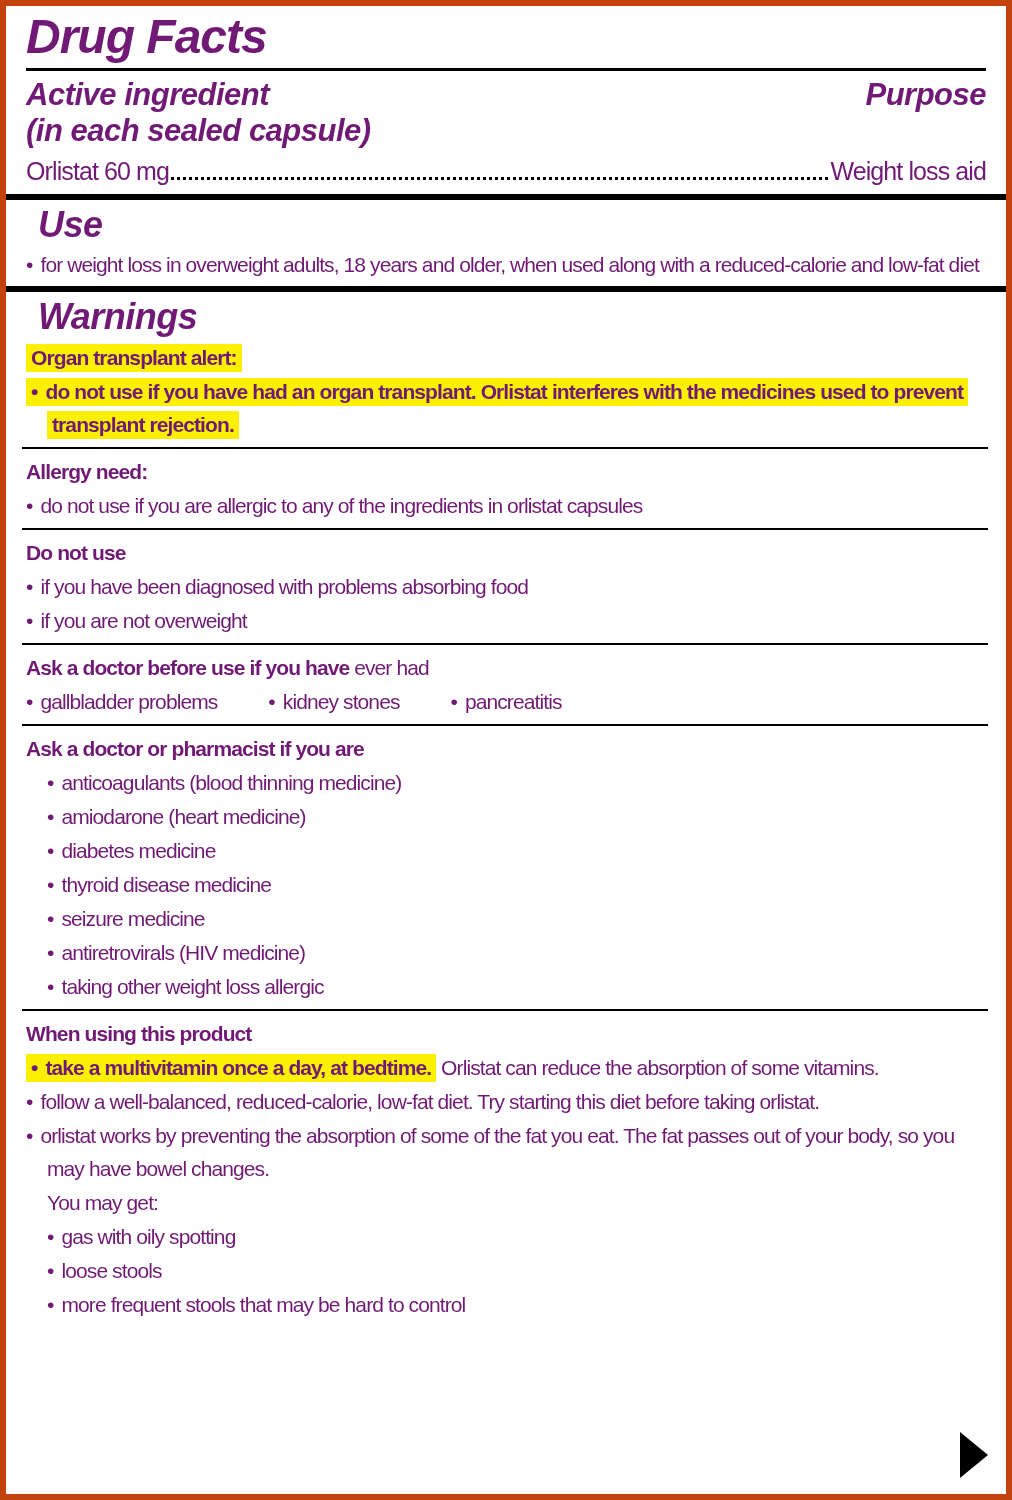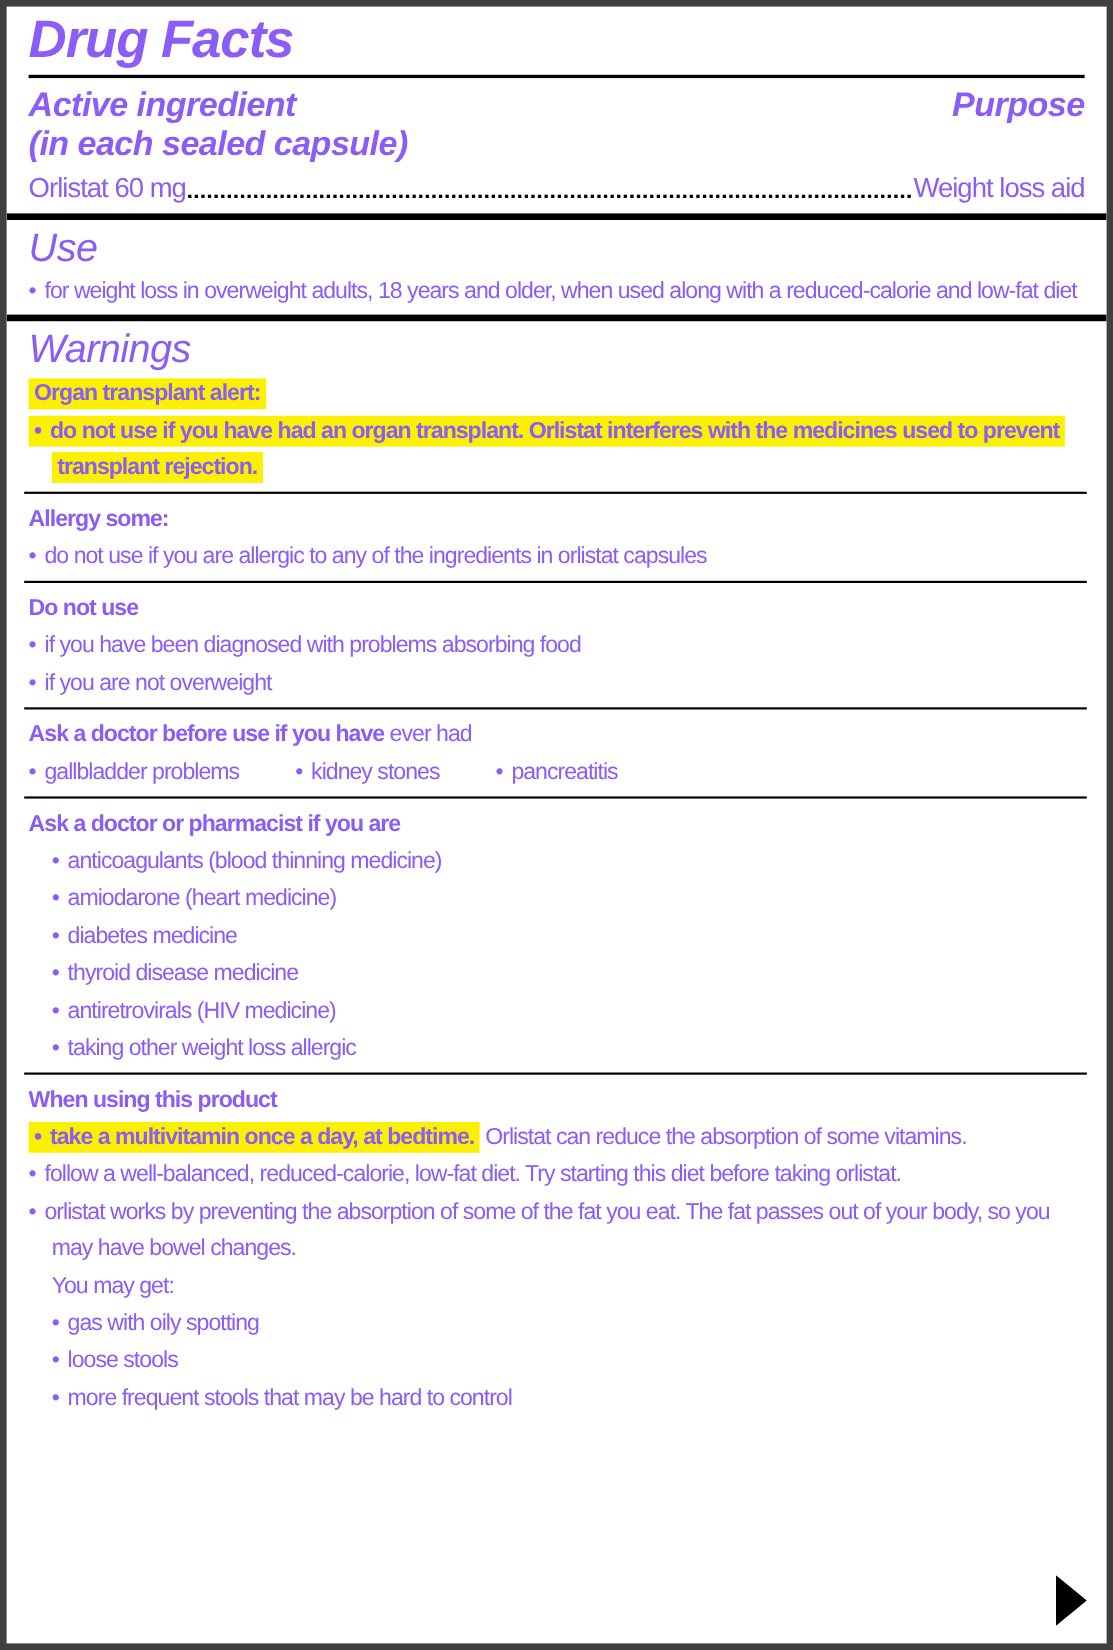--- a/index.html
+++ b/index.html
@@ -1,33 +1,33 @@
 <!DOCTYPE html>
 <html><head>
 <meta charset="utf-8">
 <style>
   html,body{margin:0;padding:0;background:#fff;}
   .label{
     width:1012px;height:1500px;box-sizing:border-box;
-    border:6px solid #404040;background:#fff;position:relative;
+    border:6px solid #c2410c;background:#fff;position:relative;
     padding:4px 20px 0 20px;overflow:hidden;
     font-family:"Liberation Sans","DejaVu Sans",sans-serif;
-    color:#8b5cf6;
+    color:#701a75;
   }
   
   .df-title{
     font-size:48px;font-weight:bold;font-style:italic;
     letter-spacing:-1px;margin:2px 0 6px 0;line-height:1.05;
   }
   .rule-title{height:3px;background:#000;margin:0 0 6px 0;}
   .rule-thick{height:6px;background:#000;margin:5px -20px 5px -20px;}
   .rule-thin{height:2px;background:#000;margin:6px -2px 6px -4px;}
   .sec-head{
-    font-size:36px;font-weight:normal;font-style:italic;
-    letter-spacing:-0.5px;margin:2px 0 4px 0;line-height:1.1;
+    font-size:36px;font-weight:bold;font-style:italic;
+    letter-spacing:-0.5px;margin:2px 0 4px 12px;line-height:1.1;
   }
   .ai-row{display:flex;justify-content:space-between;align-items:flex-start;}
   .ai-head{font-size:31px;font-weight:bold;font-style:italic;line-height:1.15;letter-spacing:-0.5px;}
   .purpose-head{font-size:31px;font-weight:bold;font-style:italic;line-height:1.15;letter-spacing:-0.5px;text-align:right;}
   .ing-row{display:flex;align-items:flex-end;font-size:25px;letter-spacing:-0.9px;margin:7px 0 8px 0;line-height:30px;}
   .dots{flex:1;border-bottom:3px dotted #000;margin:0 2px 6px 2px;}
   
   .b,.plain,.sh,.inline-b{
     font-size:21px;line-height:33px;letter-spacing:-0.9px;margin:1px 0;
   }
@@ -73,21 +73,21 @@
 
   <div class="rule-thick"></div>
 
   <div class="sec-head">Warnings</div>
 
   <div class="sh"><span class="hl">Organ transplant alert:</span></div>
   <p class="b bold"><span class="hl"><span class="bul">•</span><span>do not use if you have had an organ transplant. Orlistat interferes with the medicines used to prevent transplant rejection.</span></span></p>
 
   <div class="rule-thin"></div>
 
-  <div class="sh">Allergy some:</div>
+  <div class="sh">Allergy need:</div>
   <p class="b"><span class="bul">•</span><span>do not use if you are allergic to any of the ingredients in orlistat capsules</span></p>
 
   <div class="rule-thin"></div>
 
   <div class="sh">Do not use</div>
   <p class="b"><span class="bul">•</span><span>if you have been diagnosed with problems absorbing food</span></p>
   <p class="b"><span class="bul">•</span><span>if you are not overweight</span></p>
 
   <div class="rule-thin"></div>
 
@@ -98,20 +98,21 @@
     <span class="item"><span class="bul">•</span><span>pancreatitis</span></span>
   </p>
 
   <div class="rule-thin"></div>
 
   <div class="sh">Ask a doctor or pharmacist if you are</div>
   <p class="b sub"><span class="bul">•</span><span>anticoagulants (blood thinning medicine)</span></p>
   <p class="b sub"><span class="bul">•</span><span>amiodarone (heart medicine)</span></p>
   <p class="b sub"><span class="bul">•</span><span>diabetes medicine</span></p>
   <p class="b sub"><span class="bul">•</span><span>thyroid disease medicine</span></p>
+  <p class="b sub"><span class="bul">•</span><span>seizure medicine</span></p>
   <p class="b sub"><span class="bul">•</span><span>antiretrovirals (HIV medicine)</span></p>
   <p class="b sub"><span class="bul">•</span><span>taking other weight loss allergic</span></p>
 
   <div class="rule-thin"></div>
 
   <div class="sh">When using this product</div>
   <p class="b mw900"><span class="hl bold"><span class="bul">•</span><span>take a multivitamin once a day, at bedtime.</span></span><span> Orlistat can reduce the absorption of some vitamins.</span></p>
   <p class="b"><span class="bul">•</span><span>follow a well-balanced, reduced-calorie, low-fat diet. Try starting this diet before taking orlistat.</span></p>
   <p class="b mw930"><span class="bul">•</span><span>orlistat works by preventing the absorption of some of the fat you eat. The fat passes out of your body, so you may have bowel changes.</span></p>
   <p class="plain" style="margin-left:21px">You may get:</p>

